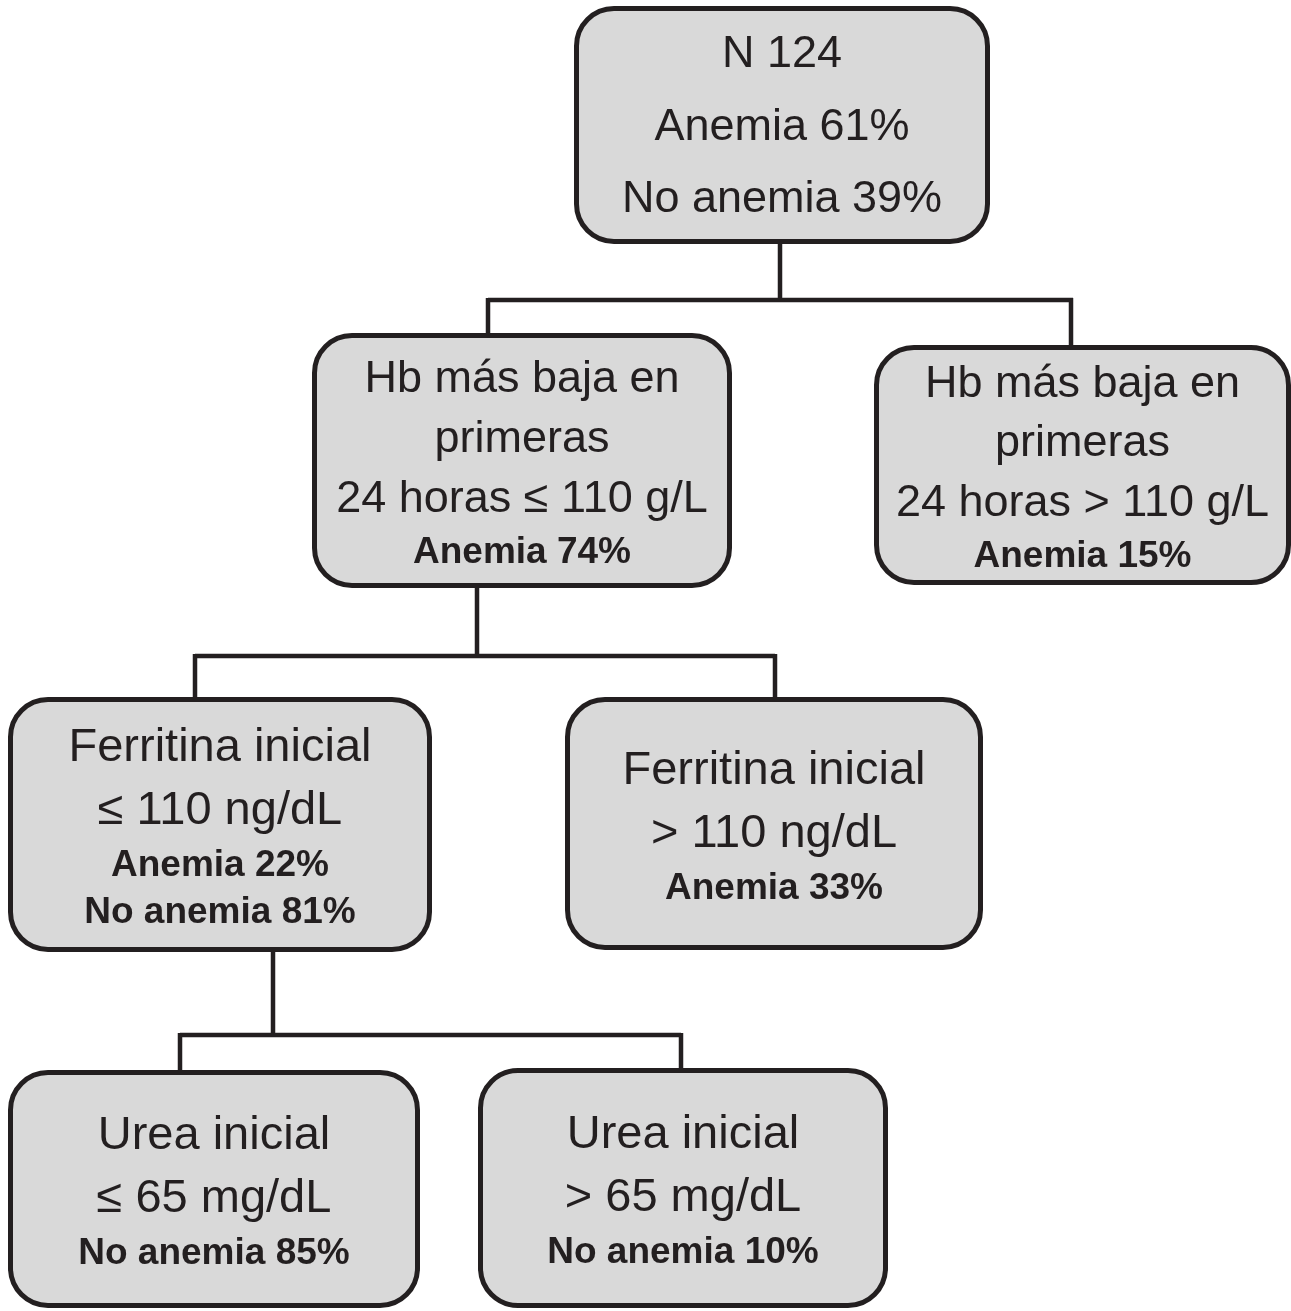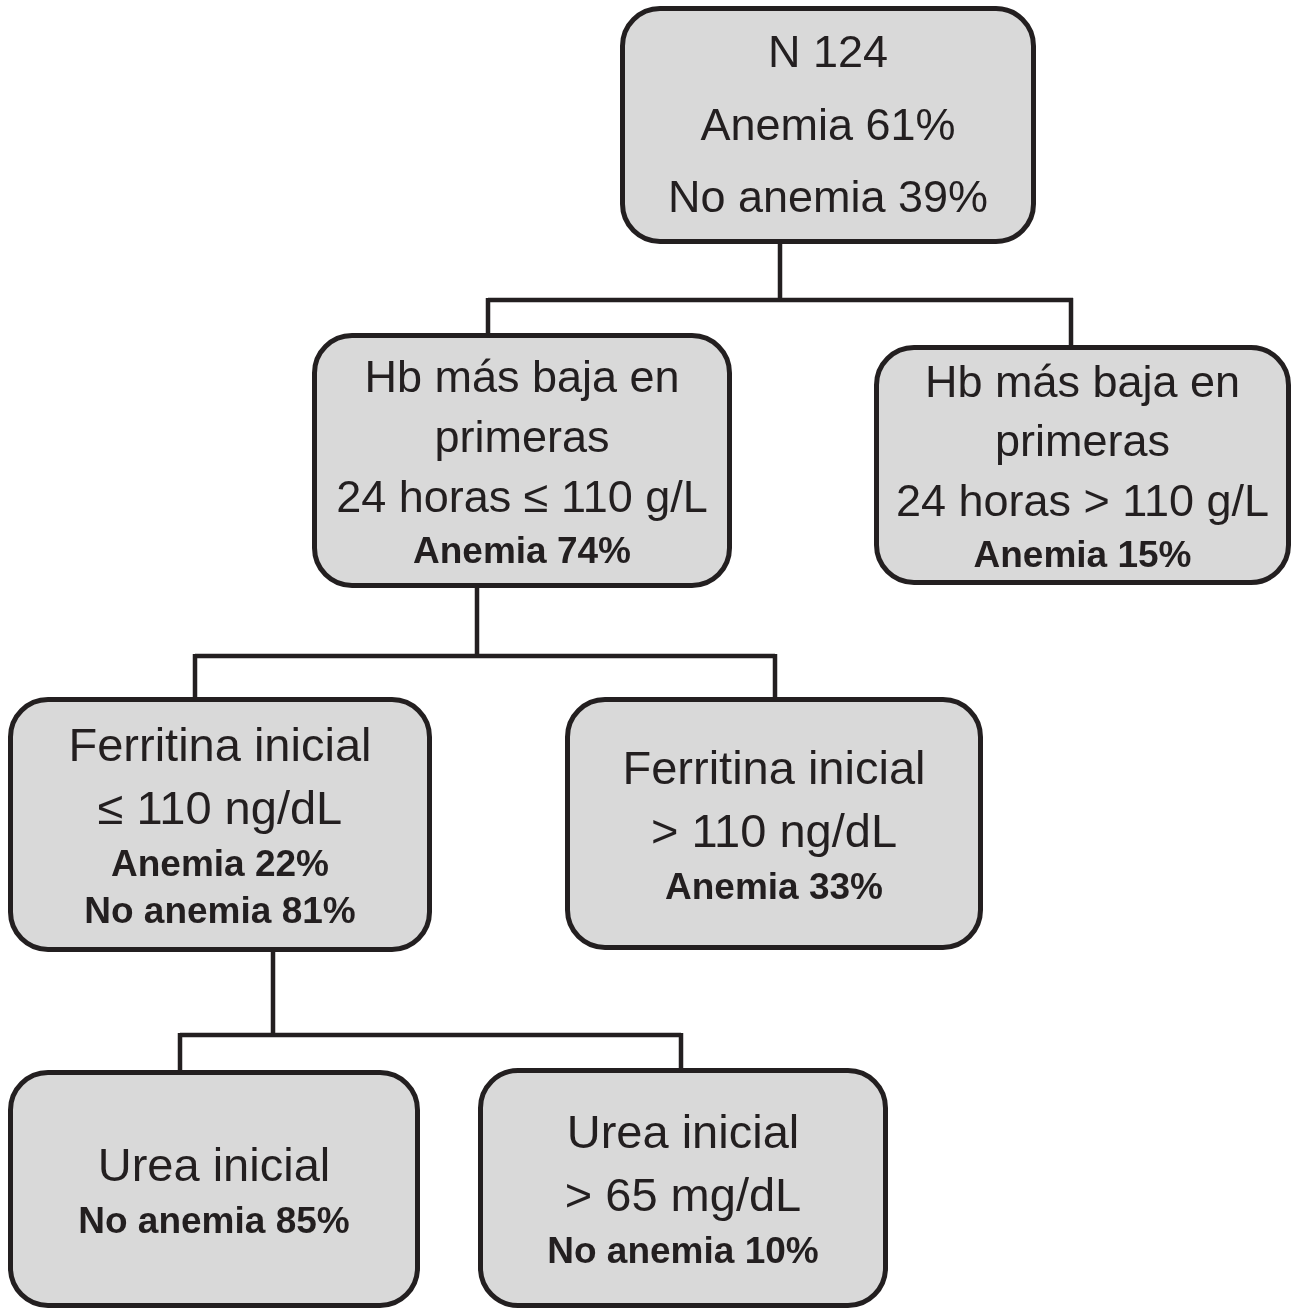--- a/index.html
+++ b/index.html
@@ -42,21 +42,21 @@
   }
   .node .stat {
     font-size: 37px;
     line-height: 1.28;
     white-space: nowrap;
     font-weight: bold;
   }
   
   #node-root .main { line-height: 1.62; }
 
-  #node-root     { left: 620px; top: 6px;    width: 416px; height: 238px; }
+  #node-root     { left: 574px; top: 6px;    width: 416px; height: 238px; }
   #node-hb-le    { left: 312px; top: 333px;  width: 420px; height: 255px; }
   #node-hb-gt    { left: 874px; top: 345px;  width: 417px; height: 240px; }
   #node-fe-le    { left: 8px;   top: 697px;  width: 424px; height: 255px; }
   #node-fe-gt    { left: 565px; top: 697px;  width: 418px; height: 253px; }
   #node-ur-le    { left: 8px;   top: 1070px; width: 412px; height: 238px; }
   #node-ur-gt    { left: 478px; top: 1068px; width: 410px; height: 240px; }
 
   #node-fe-le .main, #node-fe-gt .main,
   #node-ur-le .main, #node-ur-gt .main {
     font-size: 47px;
@@ -105,20 +105,21 @@
   </div>
 
   <div class="node" id="node-fe-gt">
     <div class="main">Ferritina inicial</div>
     <div class="main">&gt; 110 ng/dL</div>
     <div class="stat">Anemia 33%</div>
   </div>
 
   <div class="node" id="node-ur-le">
     <div class="main">Urea inicial</div>
+    <div class="main">≤ 65 mg/dL</div>
     <div class="stat">No anemia 85%</div>
   </div>
 
   <div class="node" id="node-ur-gt">
     <div class="main">Urea inicial</div>
     <div class="main">&gt; 65 mg/dL</div>
     <div class="stat">No anemia 10%</div>
   </div>
 
 </div>

